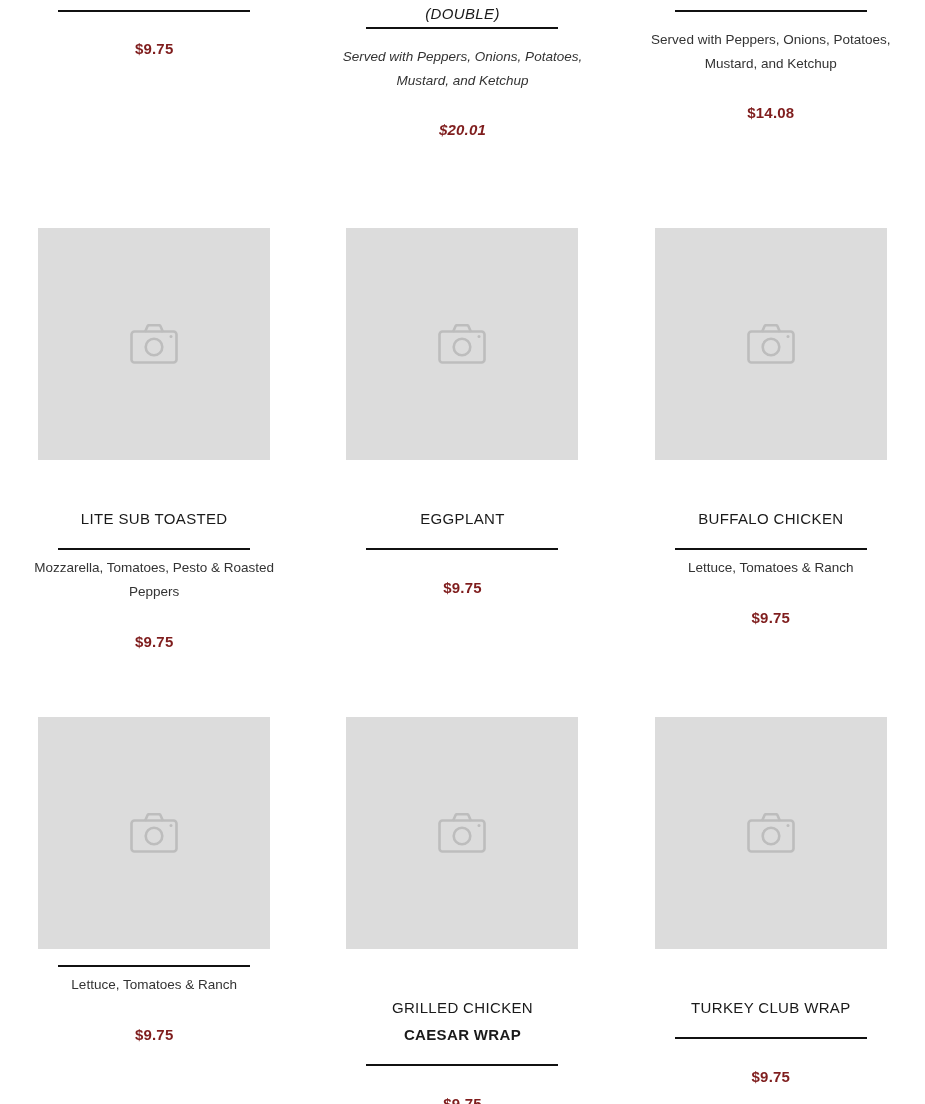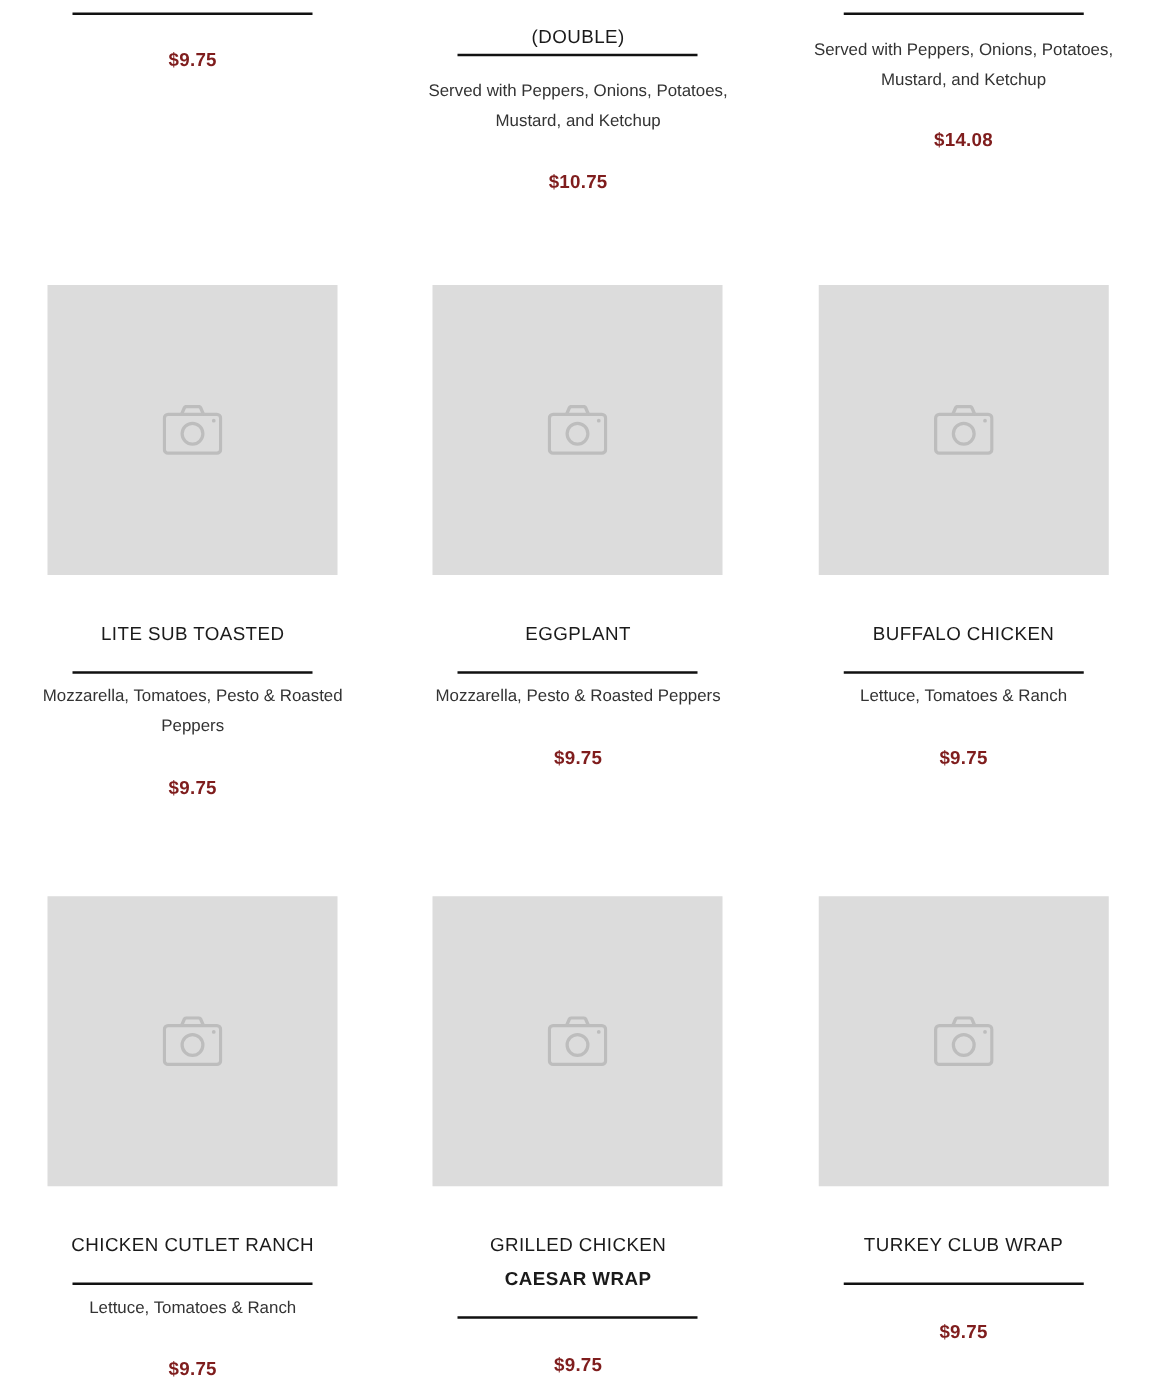--- a/index.html
+++ b/index.html
@@ -62,21 +62,21 @@
   .thumb svg { display: block; }
 
   
   .item-title {
     font-size: 15px;
     line-height: 27px;
     letter-spacing: 0.35px;
     font-weight: 400;
     color: #1a1a1a;
     text-transform: uppercase;
-    margin-top: 34px;
+    margin-top: 45px;
     max-width: 250px;
   }
 
   .row-clipped .item-title {
     margin-top: 0;
   }
 
   .divider {
     width: 192px;
     height: 2px;
@@ -101,39 +101,39 @@
     color: #7f1d1d;
     margin-top: 28px;
   }
 
   
   .row-clipped .divider { margin-top: 0; }
   .row-clipped .item-desc { margin-top: 16px; text-align: center; }
   .row-clipped .item-price { margin-top: 27px; }
 
   .cell-pad-top-1 { padding-top: 10px; }
-  .cell-pad-top-2 { padding-top: 16px; }
+  .cell-pad-top-2 { padding-top: 0px; font-style: italic; }
 </style>
 </head>
 <body>
 
 <div class="menu-grid">
 
   <div class="menu-row row-clipped">
 
     <div class="menu-cell cell-pad-top-1">
       <div class="divider"></div>
       <div class="item-price">$9.75</div>
     </div>
 
     <div class="menu-cell cell-pad-top-2">
       <div class="item-title">(DOUBLE)</div>
       <div class="divider"></div>
       <div class="item-desc">Served with Peppers, Onions, Potatoes, Mustard, and Ketchup</div>
-      <div class="item-price">$10.75</div>
+      <div class="item-price">$20.01</div>
     </div>
 
     <div class="menu-cell cell-pad-top-1">
       <div class="divider"></div>
       <div class="item-desc">Served with Peppers, Onions, Potatoes, Mustard, and Ketchup</div>
       <div class="item-price">$14.08</div>
     </div>
 
   </div>
 
@@ -162,21 +162,20 @@
           <svg width="48" height="40" viewBox="0 0 48 40" fill="none" xmlns="http://www.w3.org/2000/svg">
             <rect x="1.5" y="7.5" width="45" height="31" rx="3" stroke="#bdbdbd" stroke-width="2.6"></rect>
             <path d="M15 8 L17.5 2.2 C17.8 1.5 18.4 1.2 19.2 1.2 L28.8 1.2 C29.6 1.2 30.2 1.5 30.5 2.2 L33 8" stroke="#bdbdbd" stroke-width="2.6" stroke-linejoin="round" fill="none"></path>
             <circle cx="24" cy="23" r="8.3" stroke="#bdbdbd" stroke-width="2.6" fill="none"></circle>
             <circle cx="41" cy="12.5" r="1.5" fill="#bdbdbd"></circle>
           </svg>
         </span>
       </div>
       <div class="item-title">EGGPLANT</div>
       <div class="divider"></div>
-      <div class="item-desc">Mozzarella, Pesto &amp; Roasted Peppers</div>
       <div class="item-price">$9.75</div>
     </div>
 
     <div class="menu-cell">
       <div class="thumb">
         <span>
           <svg width="48" height="40" viewBox="0 0 48 40" fill="none" xmlns="http://www.w3.org/2000/svg">
             <rect x="1.5" y="7.5" width="45" height="31" rx="3" stroke="#bdbdbd" stroke-width="2.6"></rect>
             <path d="M15 8 L17.5 2.2 C17.8 1.5 18.4 1.2 19.2 1.2 L28.8 1.2 C29.6 1.2 30.2 1.5 30.5 2.2 L33 8" stroke="#bdbdbd" stroke-width="2.6" stroke-linejoin="round" fill="none"></path>
             <circle cx="24" cy="23" r="8.3" stroke="#bdbdbd" stroke-width="2.6" fill="none"></circle>
@@ -198,21 +197,20 @@
       <div class="thumb">
         <span>
           <svg width="48" height="40" viewBox="0 0 48 40" fill="none" xmlns="http://www.w3.org/2000/svg">
             <rect x="1.5" y="7.5" width="45" height="31" rx="3" stroke="#bdbdbd" stroke-width="2.6"></rect>
             <path d="M15 8 L17.5 2.2 C17.8 1.5 18.4 1.2 19.2 1.2 L28.8 1.2 C29.6 1.2 30.2 1.5 30.5 2.2 L33 8" stroke="#bdbdbd" stroke-width="2.6" stroke-linejoin="round" fill="none"></path>
             <circle cx="24" cy="23" r="8.3" stroke="#bdbdbd" stroke-width="2.6" fill="none"></circle>
             <circle cx="41" cy="12.5" r="1.5" fill="#bdbdbd"></circle>
           </svg>
         </span>
       </div>
-      <div class="item-title">CHICKEN CUTLET RANCH</div>
       <div class="divider"></div>
       <div class="item-desc">Lettuce, Tomatoes &amp; Ranch</div>
       <div class="item-price">$9.75</div>
     </div>
 
     <div class="menu-cell">
       <div class="thumb">
         <span>
           <svg width="48" height="40" viewBox="0 0 48 40" fill="none" xmlns="http://www.w3.org/2000/svg">
             <rect x="1.5" y="7.5" width="45" height="31" rx="3" stroke="#bdbdbd" stroke-width="2.6"></rect>

